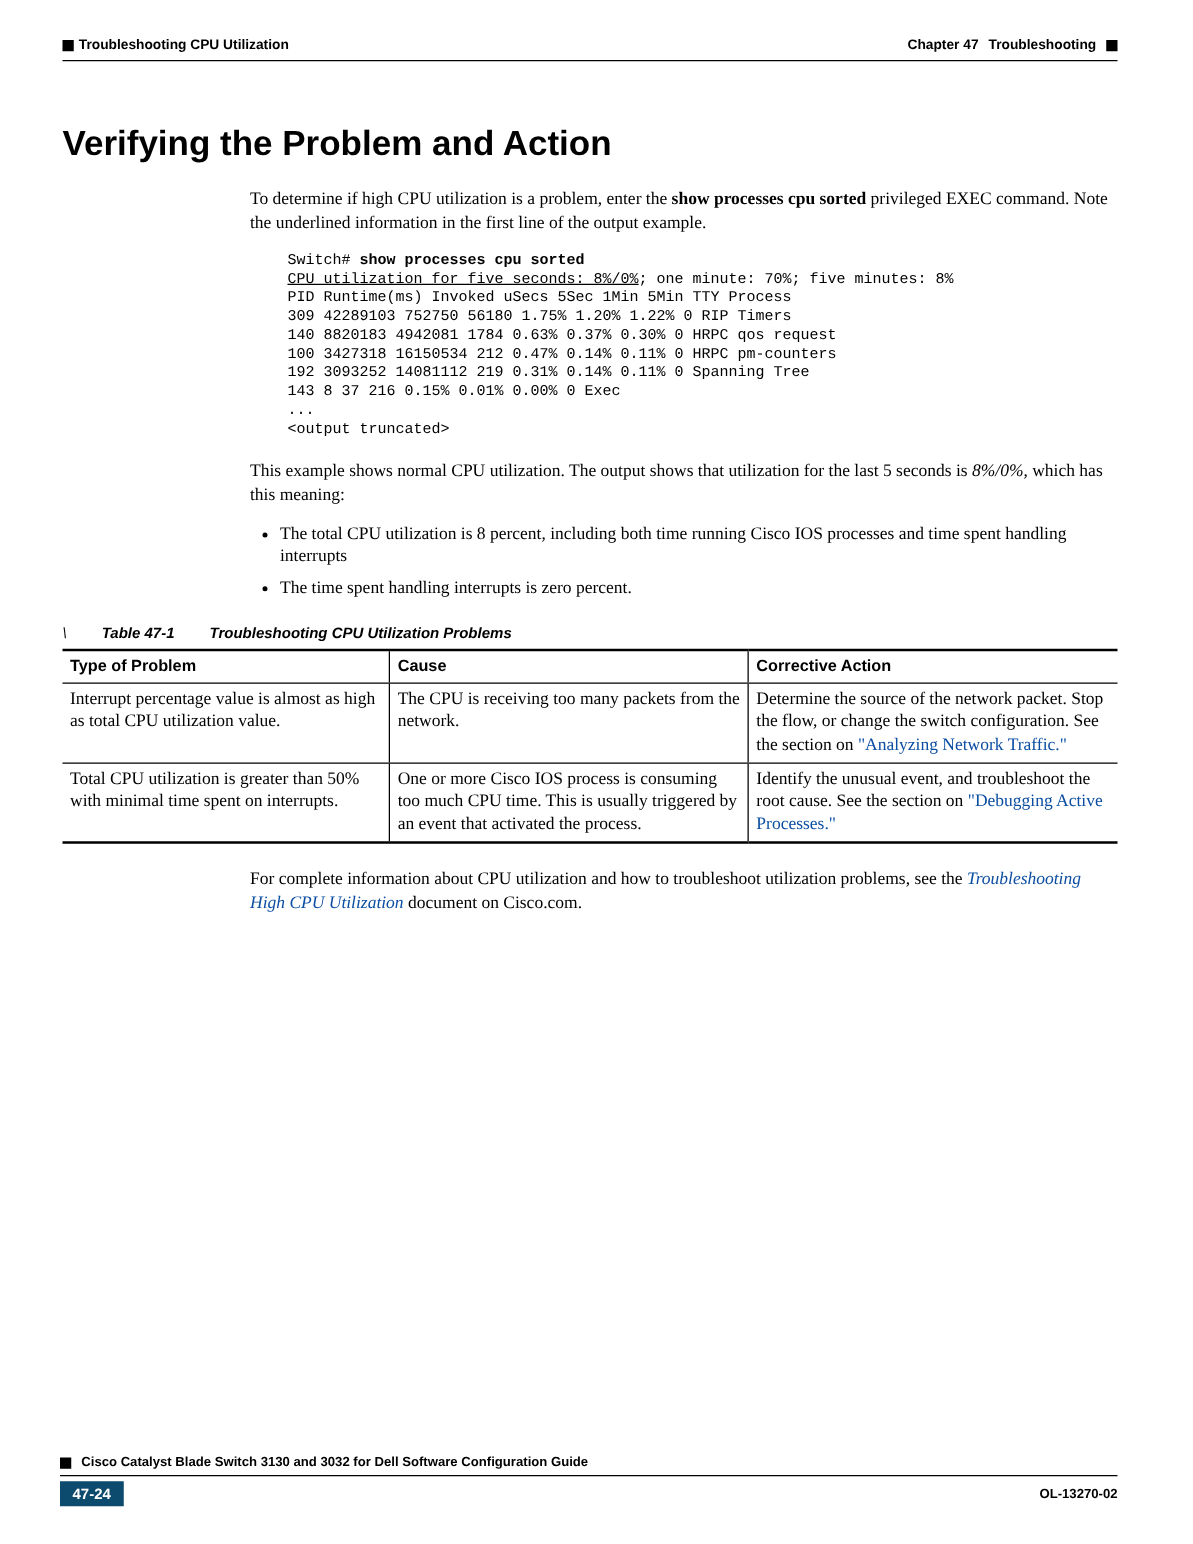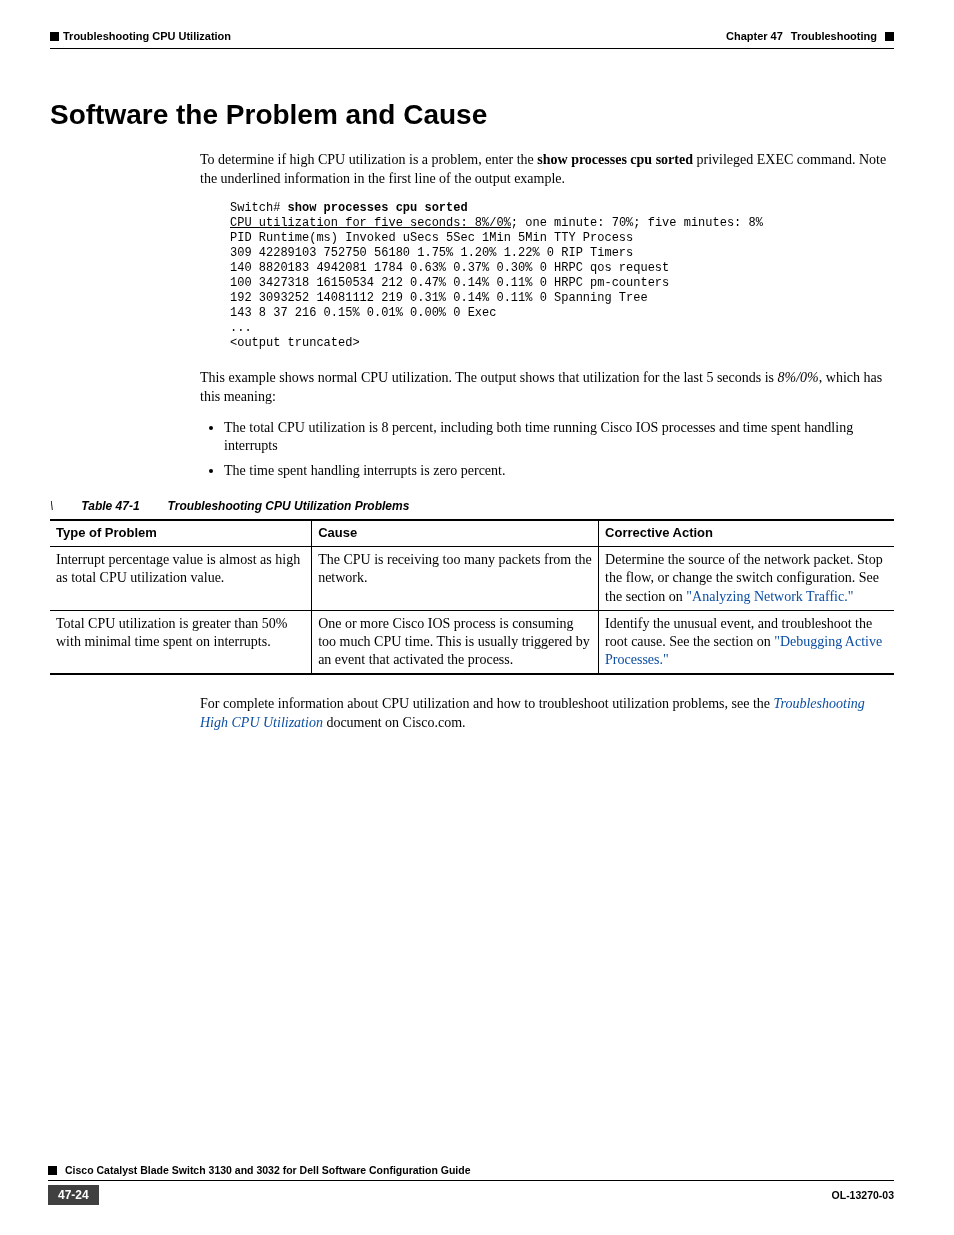--- a/index.html
+++ b/index.html
@@ -131,21 +131,21 @@
     border: none;
     border-top: 1px solid #000;
     margin: 0 0 4px 0;
   }
   .footer-bottom {
     display: flex;
     justify-content: space-between;
     align-items: center;
   }
   .page-num-box {
-    background: #404040;
+    background: #0c4a6e;
     color: #fff;
     font-family: Arial, Helvetica, sans-serif;
     font-weight: bold;
     font-size: 12px;
     padding: 3px 10px;
   }
   .doc-id {
     font-family: Arial, Helvetica, sans-serif;
     font-weight: bold;
     font-size: 10.5px;
@@ -164,21 +164,21 @@
       <span>Troubleshooting CPU Utilization</span>
     </div>
     <div class="header-right">
       <span>Chapter 47</span>
       <span>Troubleshooting</span>
       <span class="black-square"></span>
     </div>
   </div>
   <hr class="header-rule">
 
-  <h1 class="section-title">Software the Problem and Cause</h1>
+  <h1 class="section-title">Verifying the Problem and Action</h1>
 
   <p class="body-text">
     <span>To determine if high CPU utilization is a problem, enter the </span><span class="bold">show processes cpu sorted</span><span> privileged EXEC command. Note the underlined information in the first line of the output example.</span>
   </p>
 
   <div class="code-block"><span>Switch# </span><span class="cmd-bold">show processes cpu sorted</span>
 <span class="underlined">CPU utilization for five seconds: 8%/0%</span><span>; one minute: 70%; five minutes: 8%</span>
 <span>PID Runtime(ms) Invoked uSecs 5Sec 1Min 5Min TTY Process
 309 42289103 752750 56180 1.75% 1.20% 1.22% 0 RIP Timers
 140 8820183 4942081 1784 0.63% 0.37% 0.30% 0 HRPC qos request
@@ -239,17 +239,17 @@
   </p>
 
   <div class="footer">
     <div class="footer-title-row">
       <span class="black-square"></span>
       <span class="footer-title">Cisco Catalyst Blade Switch 3130 and 3032 for Dell Software Configuration Guide</span>
     </div>
     <hr class="footer-rule">
     <div class="footer-bottom">
       <span class="page-num-box">47-24</span>
-      <span class="doc-id">OL-13270-03</span>
+      <span class="doc-id">OL-13270-02</span>
     </div>
   </div>
 
 </div>
 
 </body></html>

